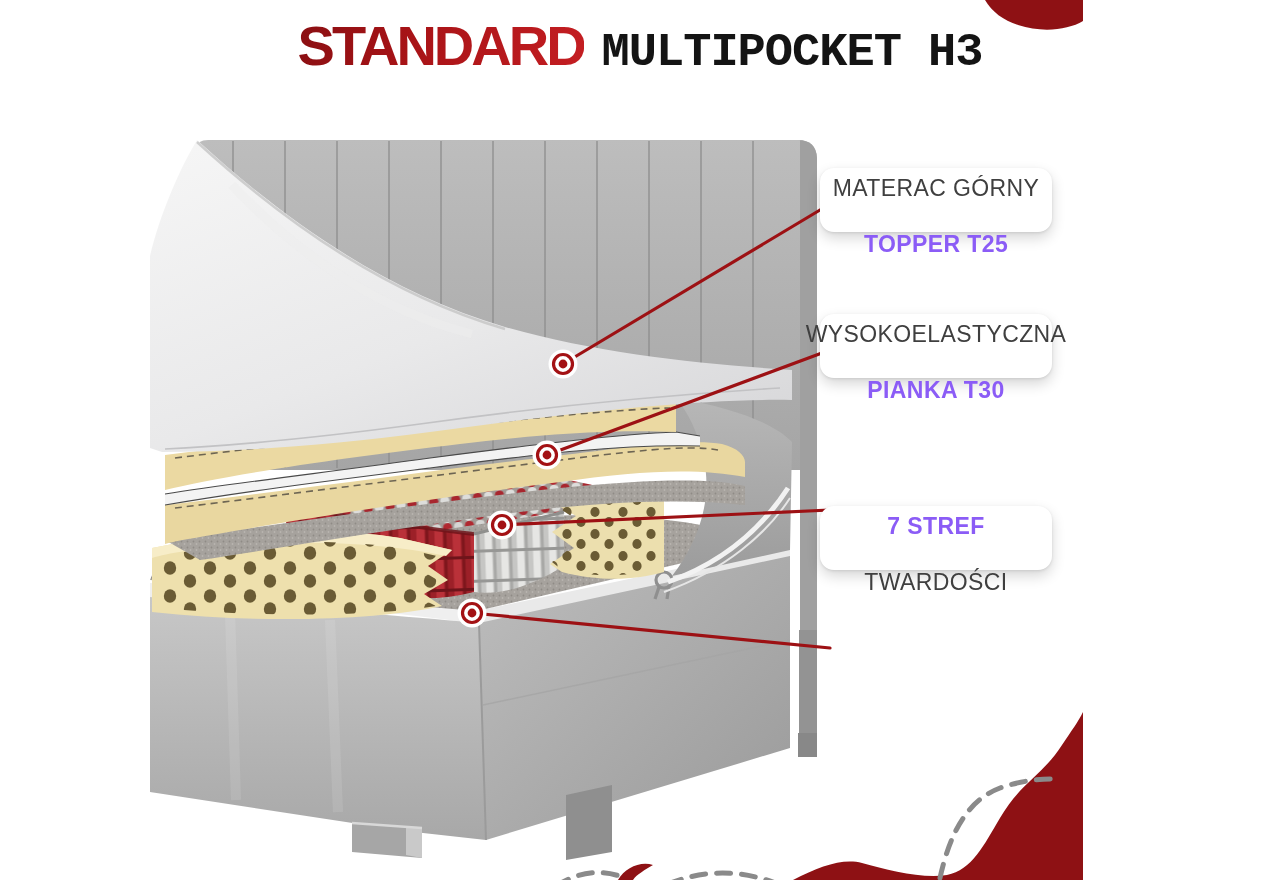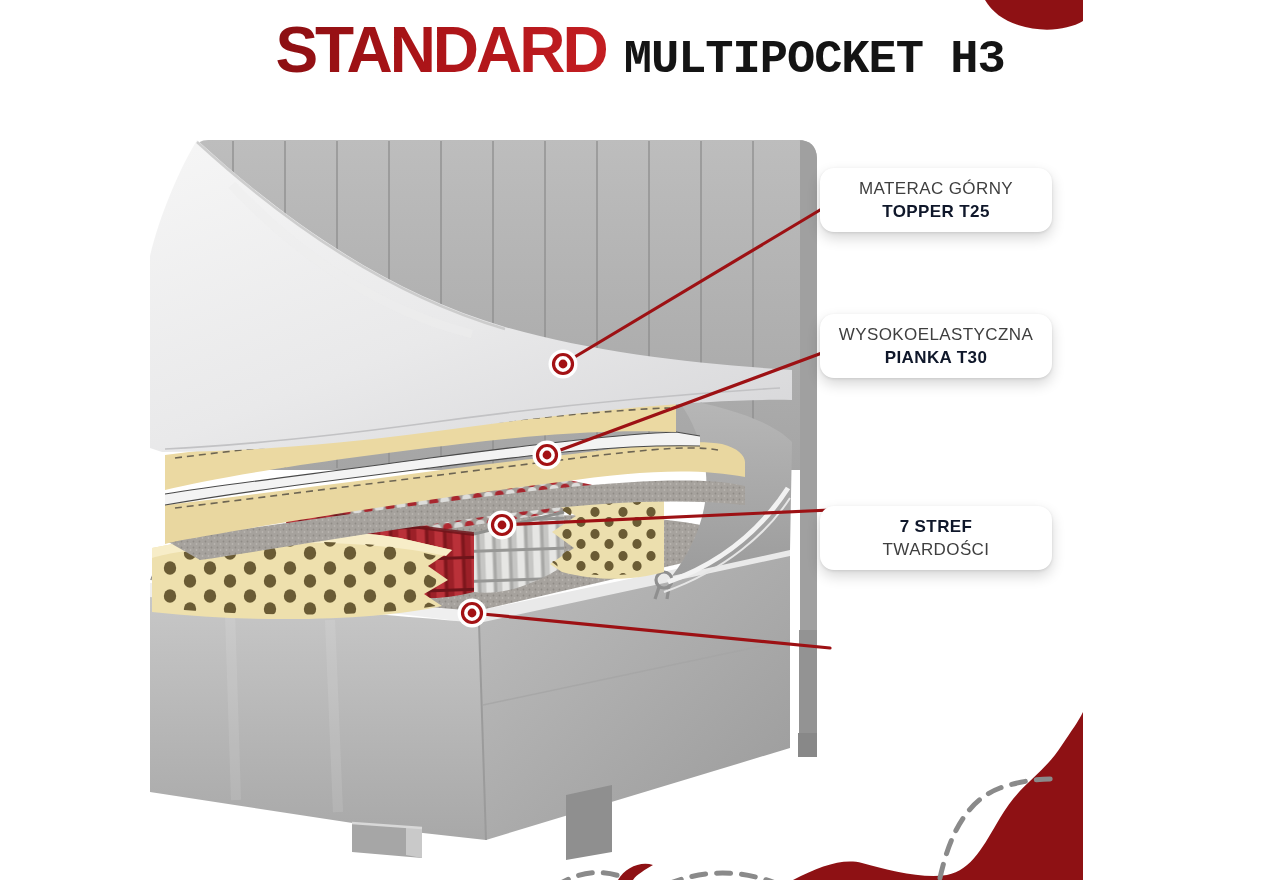--- a/index.html
+++ b/index.html
@@ -6,39 +6,39 @@
   .canvas{
     position:relative;width:1280px;height:880px;background:#ffffff;
     overflow:hidden;font-family:"Liberation Sans", sans-serif;
   }
   
   .title-row{
     position:absolute;top:18px;left:0;width:1280px;height:96px;
     display:flex;justify-content:center;align-items:baseline;gap:18px;
   }
   .brand{
-    font-size:64px;font-weight:700;letter-spacing:-3px;line-height:1;
+    font-size:56px;font-weight:700;letter-spacing:-3px;line-height:1;
     background:linear-gradient(100deg,#8a0f12 0%,#a81317 40%,#c41e22 100%);
     -webkit-background-clip:text;background-clip:text;
     -webkit-text-fill-color:transparent;color:#9c1215;
   }
   .model{
     font-size:47px;font-weight:700;letter-spacing:-1px;line-height:1;color:#141414;font-family:Liberation Mono, monospace;
   }
   
   .art{position:absolute;left:0;top:0;width:1280px;height:880px;}
   
   .callout{
     position:absolute;left:820px;width:232px;height:64px;background:#ffffff;
     border-radius:14px;box-shadow:0 6px 14px rgba(0,0,0,0.16), 0 1px 3px rgba(0,0,0,0.10);
     display:flex;flex-direction:column;justify-content:center;align-items:center;
     text-align:center;z-index:5;
   }
-  .callout .line{font-size:17px;line-height:23px;color:#3f3f3f;letter-spacing:0.4px;white-space:nowrap;}
-  .callout .line.accent{color:#0f172a;font-weight:700;}
+  .callout .line{font-size:23px;line-height:23px;color:#3f3f3f;letter-spacing:0.4px;white-space:nowrap;margin-top:33px;}
+  .callout .line.accent{color:#8b5cf6;font-weight:700;}
 </style>
 </head>
 <body>
 
 <div class="canvas">
 
   <div class="title-row">
     <span class="brand">STANDARD</span>
     <span class="model">MULTIPOCKET H3</span>
   </div>

